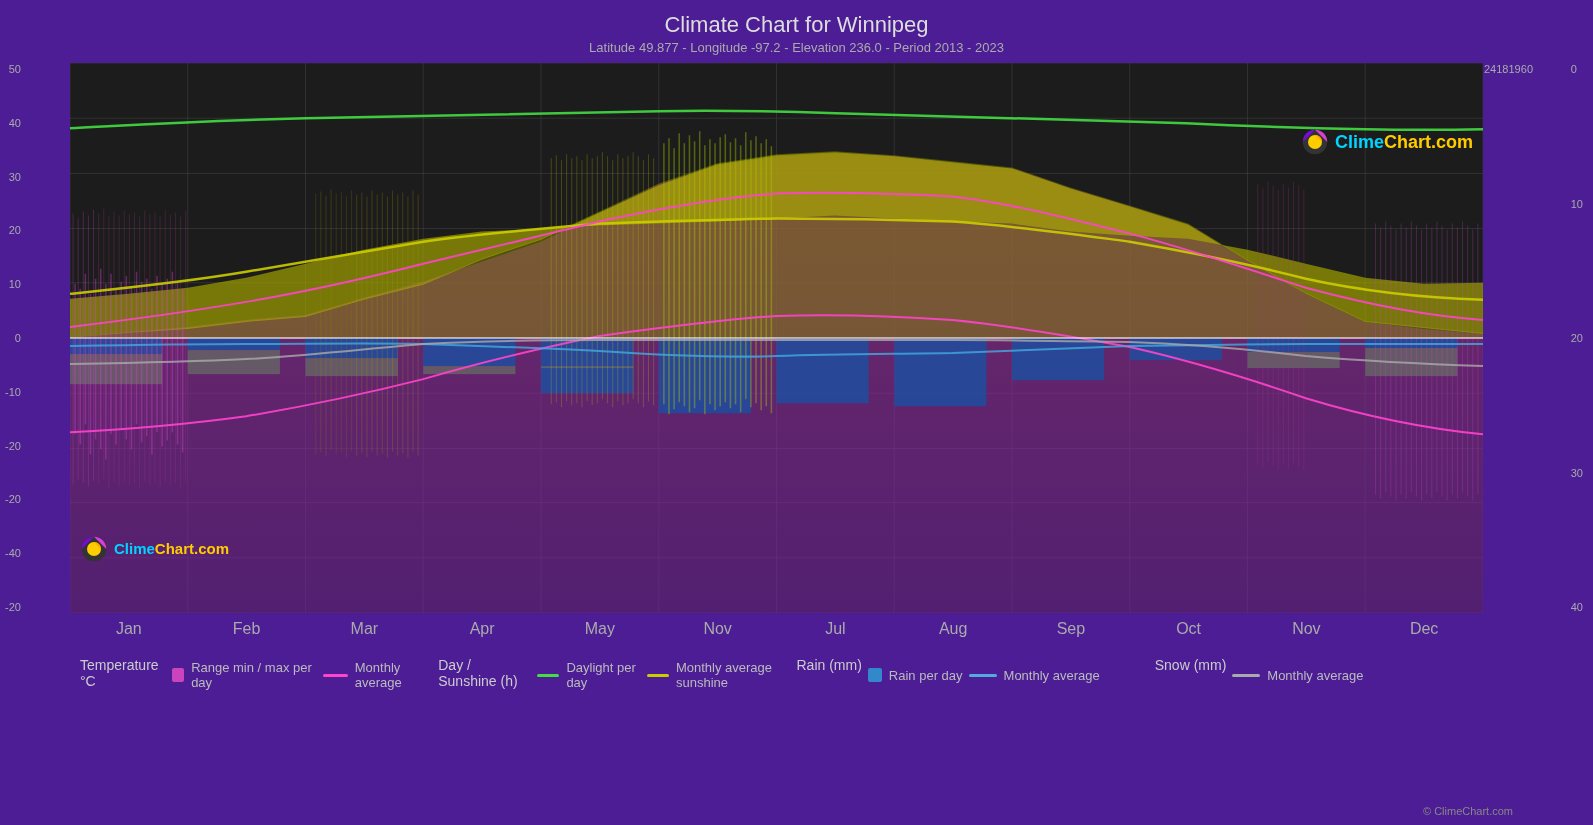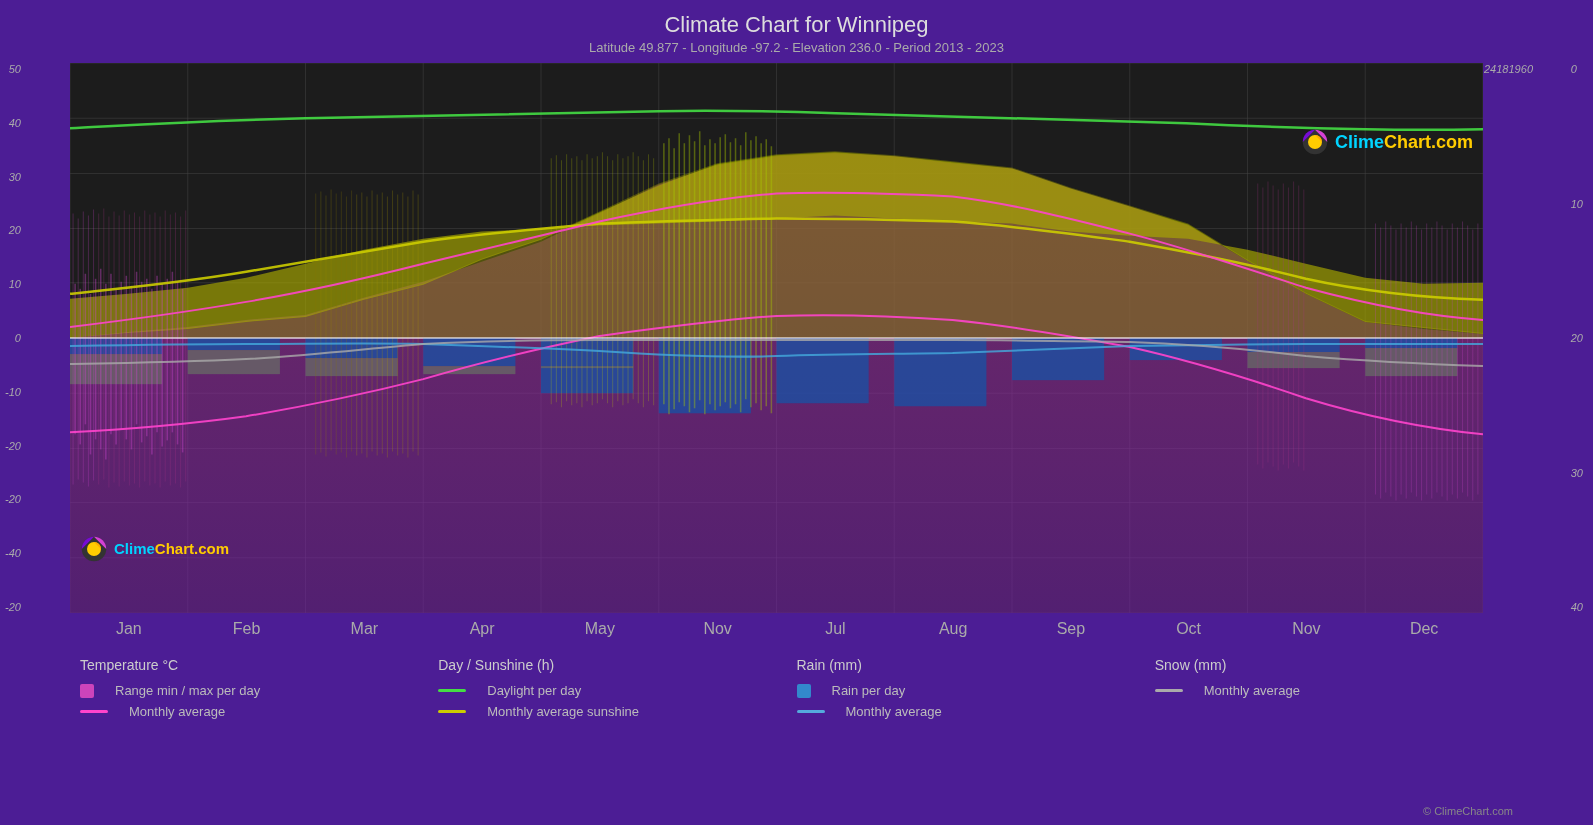--- a/index.html
+++ b/index.html
@@ -72,21 +72,20 @@
       top: 0;
       bottom: 30px;
       display: flex;
       flex-direction: column;
       justify-content: space-between;
       align-items: flex-start;
     }
     .axis-label-text {
       font-size: 11px;
       color: #aaa;
-      font-style: italic;
     }
     
     .x-axis {
       position: absolute;
       bottom: 0;
       left: 0;
       right: 50px;
       display: flex;
       justify-content: space-around;
       height: 28px;
@@ -129,32 +128,31 @@
     
     .legend-area {
       display: flex;
       flex-direction: row;
       padding: 14px 80px 0 80px;
       gap: 0;
     }
     .legend-col {
       flex: 1;
       display: flex;
-      flex-direction: column;
       gap: 6px;
     }
     .legend-col-title {
       font-size: 14px;
       color: #ccc;
       margin-bottom: 4px;
     }
     .legend-item {
       display: flex;
       align-items: center;
-      gap: 21px;
+      gap: 7px;
       font-size: 13px;
       color: #bbb;
     }
     .legend-line {
       width: 28px;
       height: 3px;
       border-radius: 2px;
     }
     .legend-swatch {
       width: 14px;

